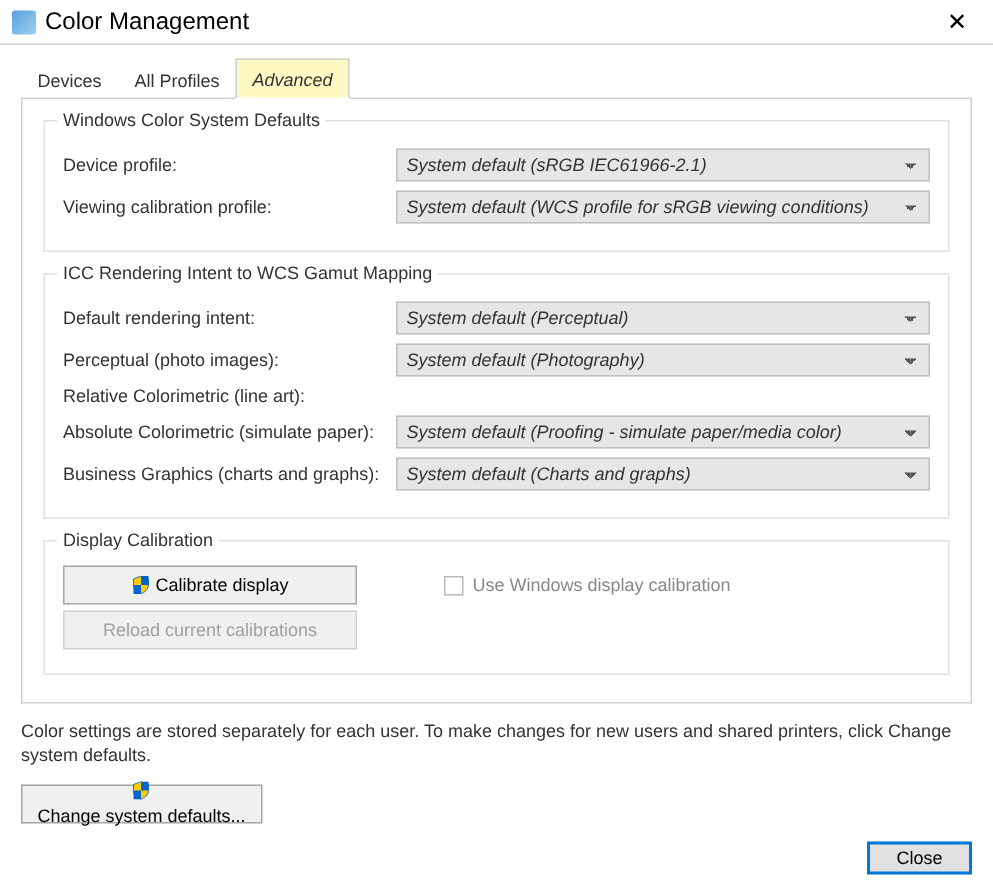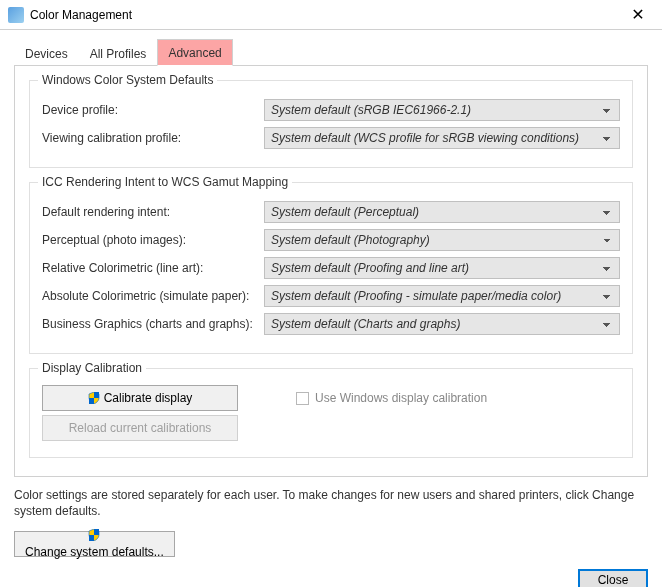--- a/index.html
+++ b/index.html
@@ -18,21 +18,21 @@
       align-items: center;
       padding: 0 4px 0 8px;
       border-bottom: 1px solid #d0d0d0;
     }
     .titlebar .app-icon {
       width: 16px; height: 16px; margin-right: 6px;
       display: inline-block;
       background: linear-gradient(135deg, #5aa0e0, #9cd0f0);
       border-radius: 2px;
     }
-    .titlebar .title { flex: 1; font-size: 12px; }
+    .titlebar .title { flex: 1; font-size: 16px; }
     .titlebar .close {
       width: 40px; height: 28px; display: flex;
       align-items: center; justify-content: center;
       font-size: 16px; cursor: pointer;
     }
 
     .content {
       padding: 8px 14px 6px 14px;
     }
     .tabs {
@@ -45,22 +45,23 @@
       padding: 6px 10px 5px 10px;
       border: 1px solid transparent;
       border-bottom: none;
       cursor: pointer;
       position: relative;
       top: 1px;
       color: #333;
     }
     .tab.active {
       border-color: #d0d0d0;
-      background: #fca5a5;
+      background: #fef9c3;
       border-bottom: 1px solid #fff;
+      font-style: italic;
     }
     .tab-panel {
       border: 1px solid #d0d0d0;
       border-top: none;
       padding: 14px 14px 4px 14px;
     }
     .group {
       border: 1px solid #e0e0e0;
       padding: 12px 12px 12px 12px;
       margin-bottom: 14px;
@@ -211,23 +212,20 @@
 
       <div class="row">
         <div class="label">Perceptual (photo images):</div>
         <select>
           <option>System default (Photography)</option>
         </select>
       </div>
 
       <div class="row">
         <div class="label">Relative Colorimetric (line art):</div>
-        <select>
-          <option>System default (Proofing and line art)</option>
-        </select>
       </div>
 
       <div class="row">
         <div class="label">Absolute Colorimetric (simulate paper):</div>
         <select>
           <option>System default (Proofing - simulate paper/media color)</option>
         </select>
       </div>
 
       <div class="row">

